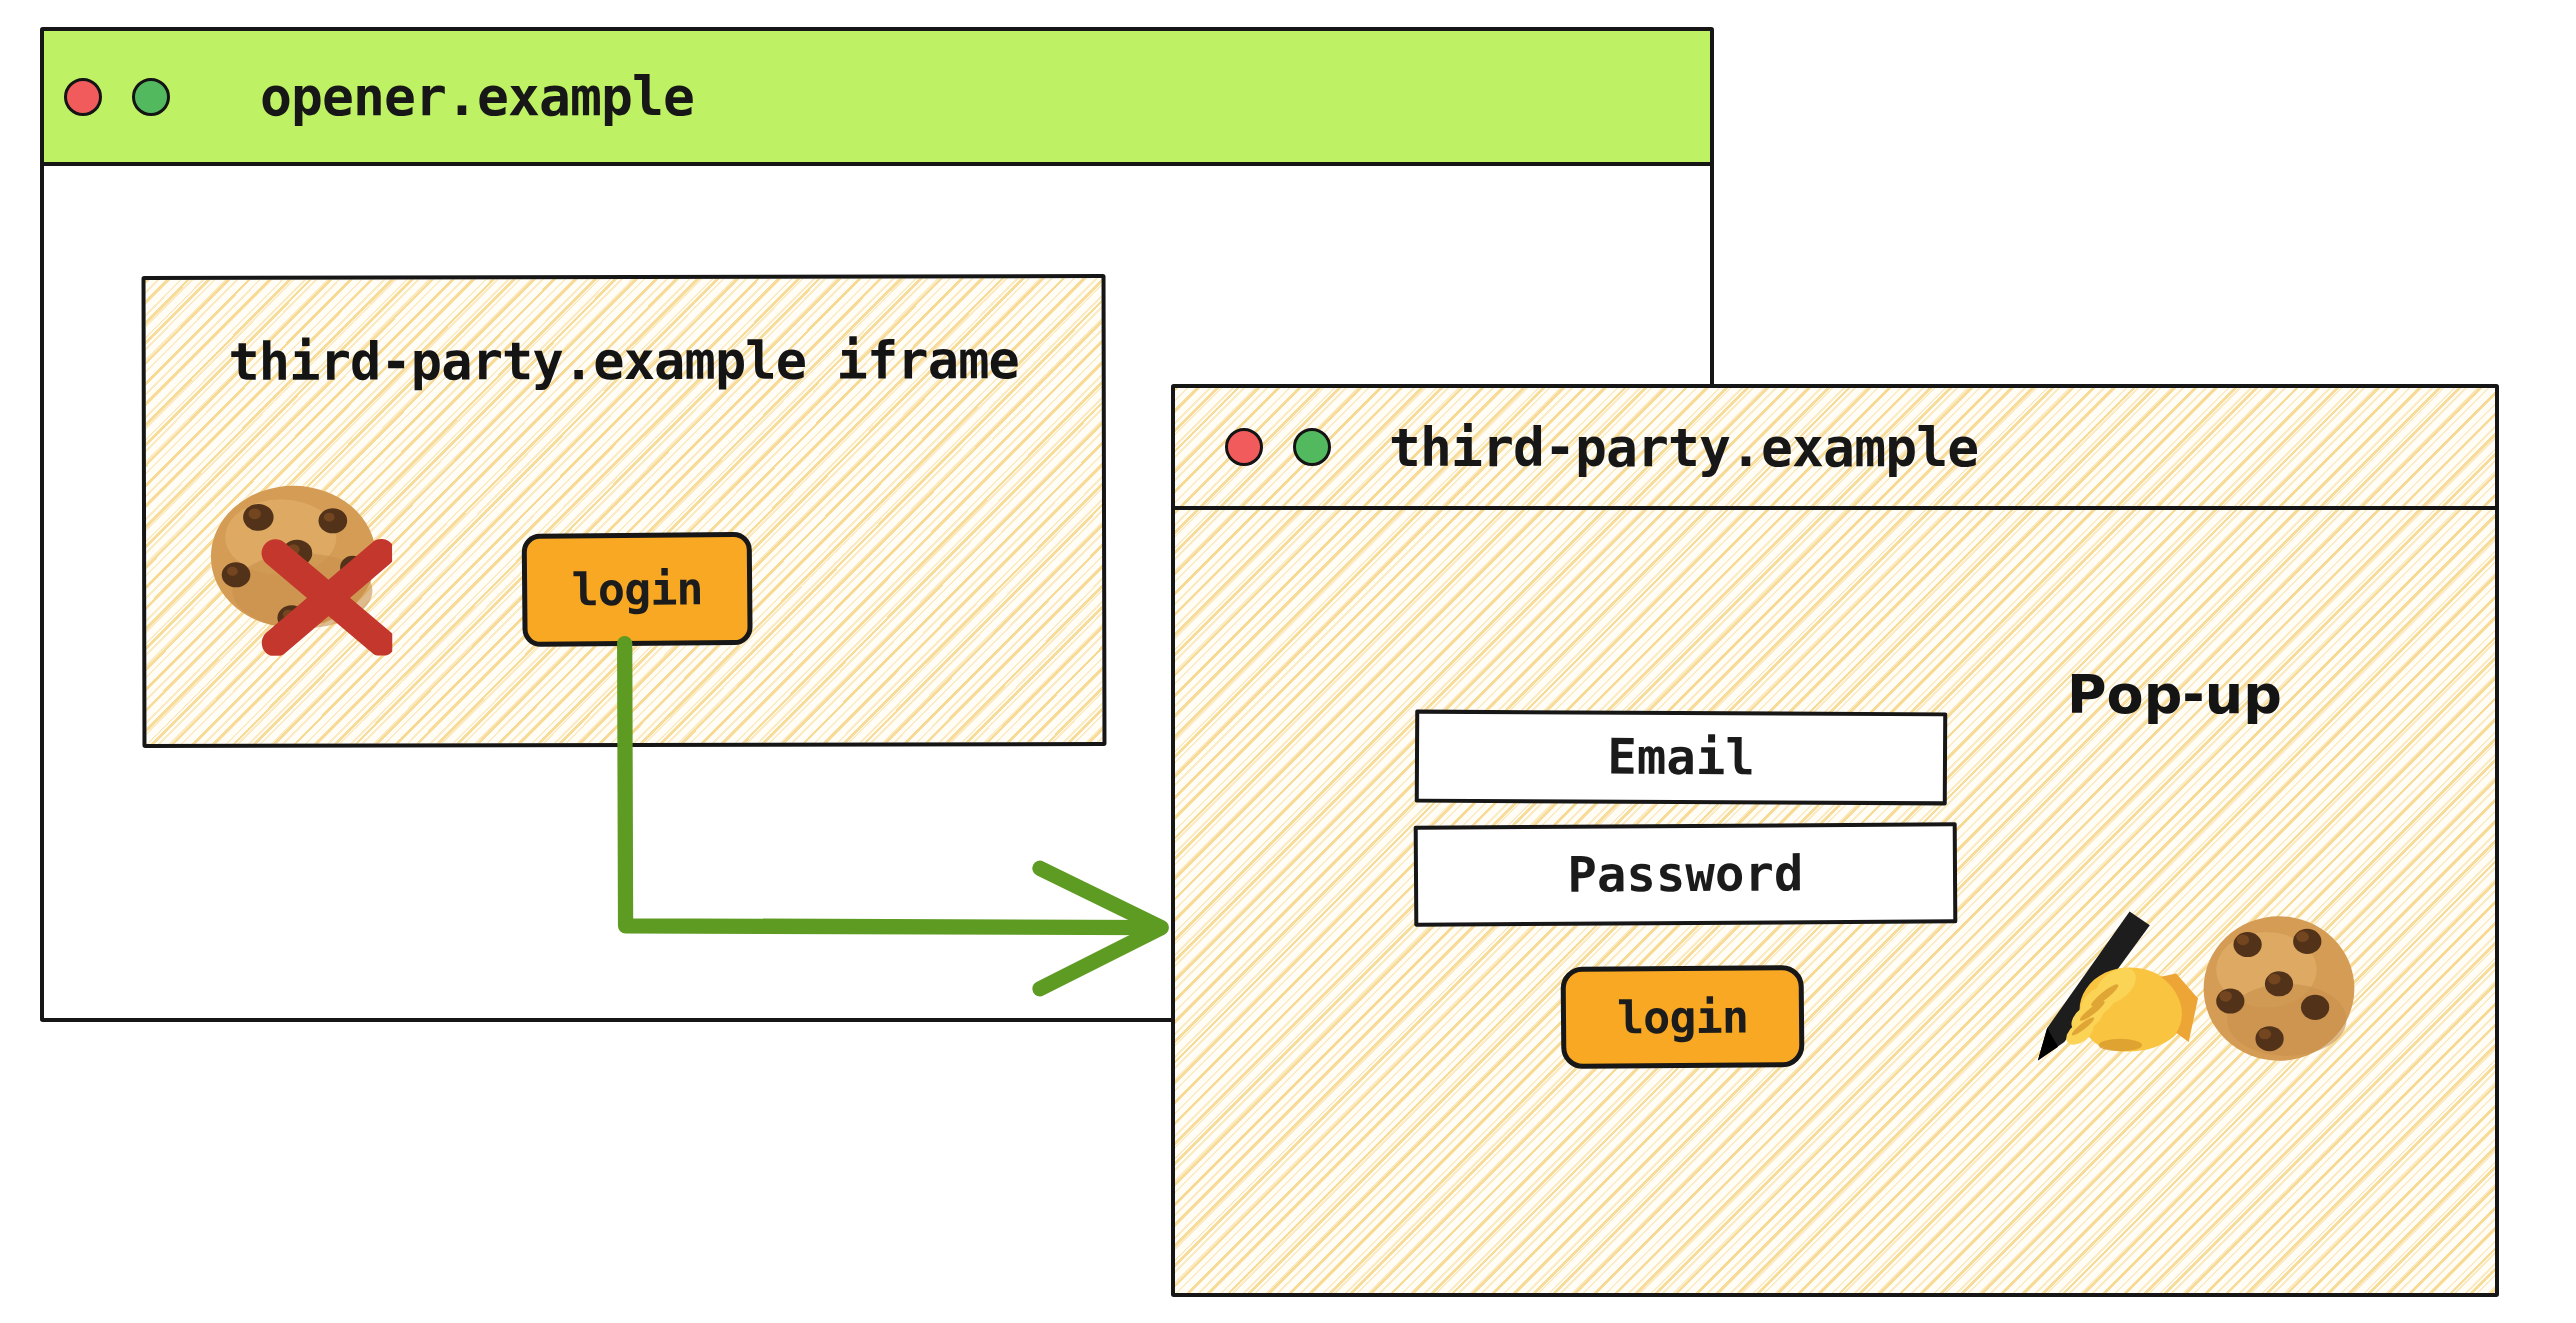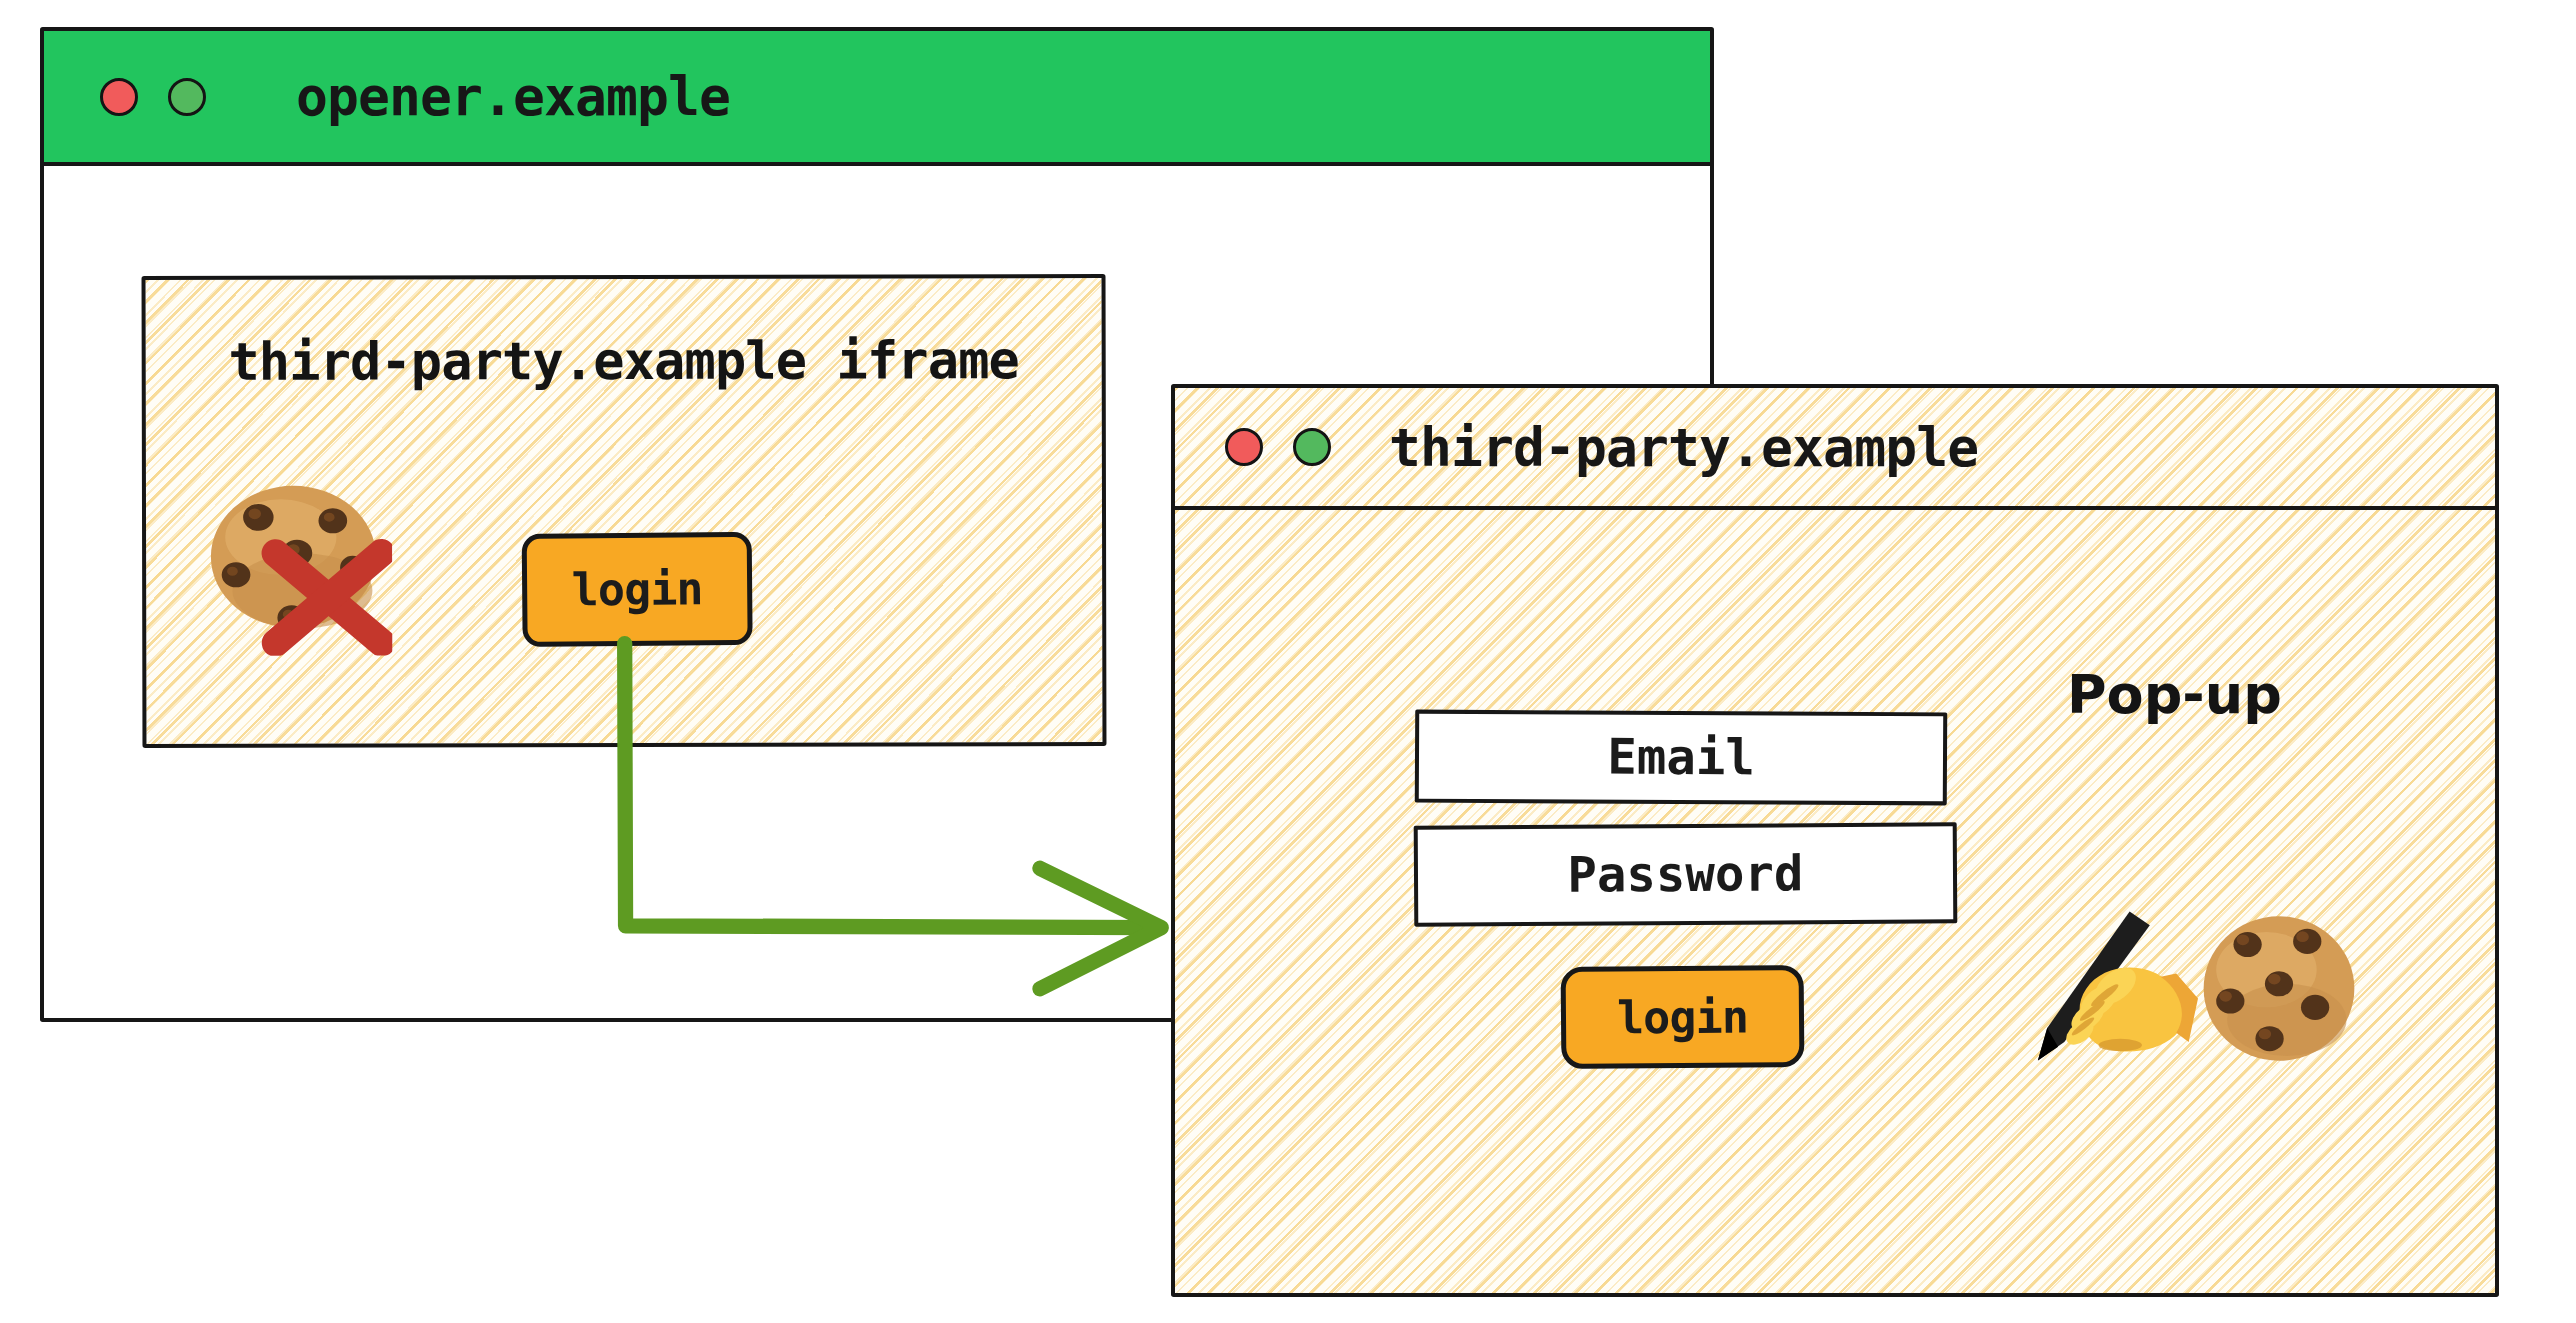--- a/index.html
+++ b/index.html
@@ -21,21 +21,21 @@
         rgba(0,0,0,0) 1.8px, rgba(0,0,0,0) 8px);
   }
   
   .window{position:absolute;border:4.5px solid #161616;border-radius:2.7px;box-sizing:border-box;}
   .window.opener{left:40px;top:27px;width:1674px;height:995px;background:#ffffff;}
   .window.popup{left:1171px;top:384px;width:1328px;height:913px;}
   .titlebar{
     position:relative;display:flex;align-items:center;box-sizing:border-box;
     border-bottom:4.5px solid #161616;
   }
-  .opener .titlebar{height:135px;padding-left:56px;background:#22c55e;}
+  .opener .titlebar{height:135px;padding-left:20px;background:#bef264;}
   .popup  .titlebar{height:122px;padding-left:50px;background:transparent;text-align:center;}
   .light{
     width:38px;height:38px;border-radius:50%;box-sizing:border-box;
     border:3.6px solid #141414;flex:0 0 auto;
   }
   .light + .light{margin-left:30px;}
   .light.red{background:#f15b5b;}
   .light.green{background:#53b95e;}
   .win-title{
     font-weight:700;font-size:53px;letter-spacing:-0.9px;white-space:nowrap;

